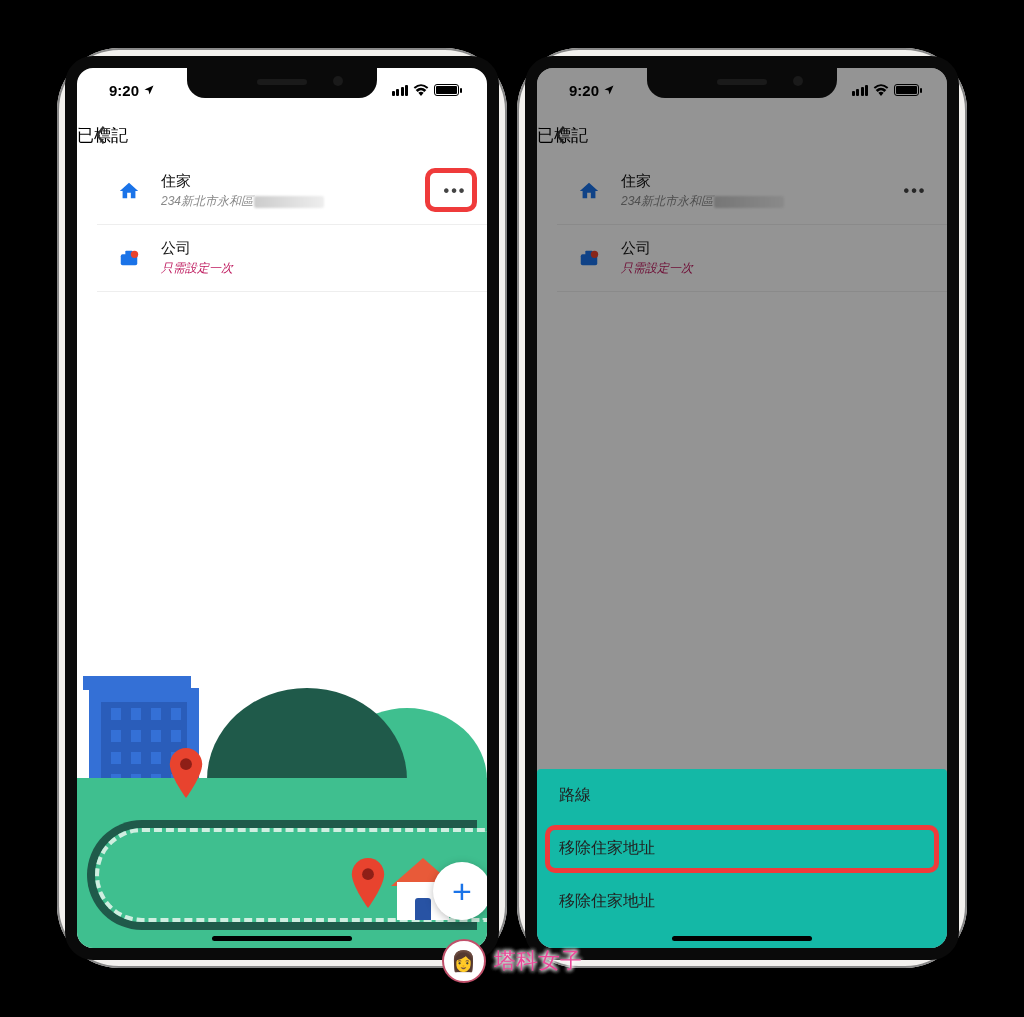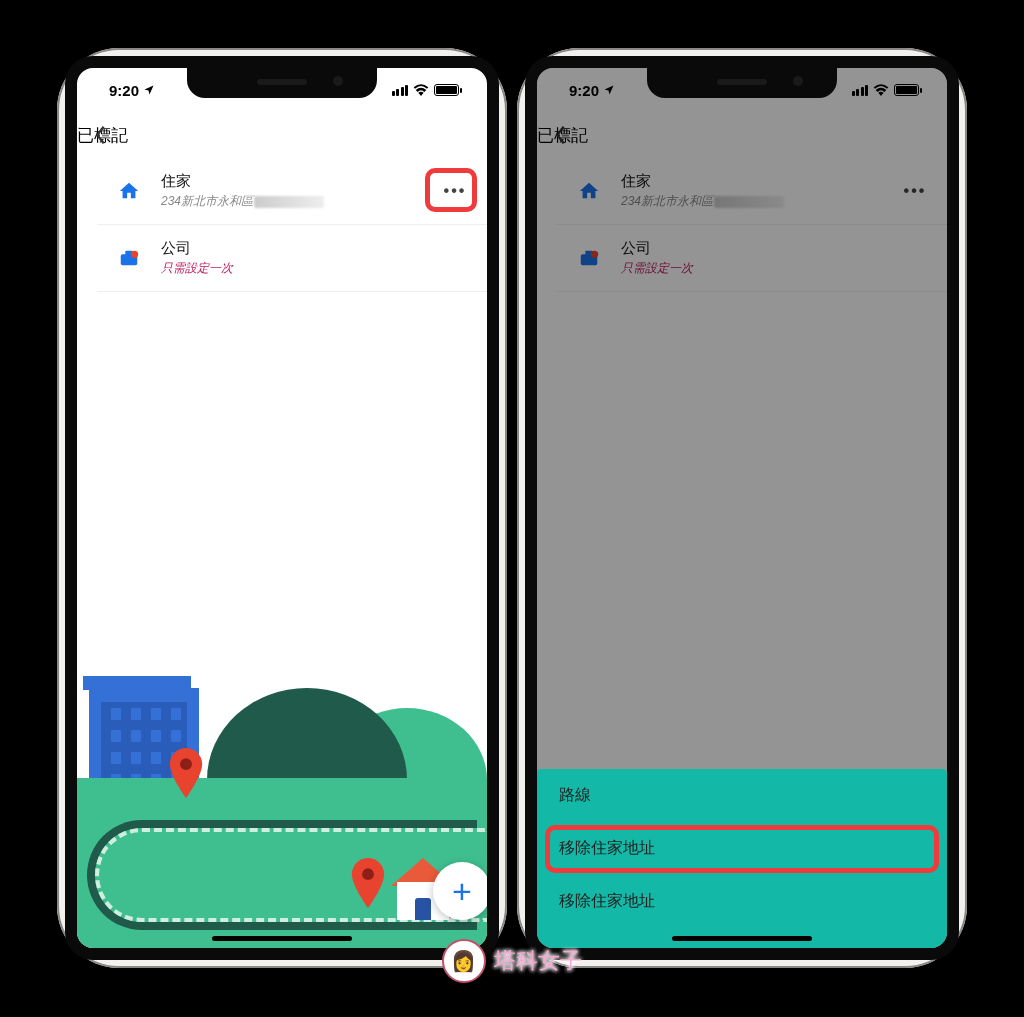--- a/index.html
+++ b/index.html
@@ -213,21 +213,21 @@
   }
   .wm-avatar{
     width:44px;height:44px;border-radius:50%;
     background:#fff;
     border:2px solid #c0506a;
     display:flex;align-items:center;justify-content:center;
     font-size:20px;
   }
   .wm-text{
     font-size:22px;
-    color:#f9a8d4;
+    color:#ec4899;
     text-shadow:0 0 4px #fff,0 0 4px #fff,0 0 4px #fff;
     font-weight:500;
   }
 </style>
 </head>
 <body>
 
 <div class="phones">
 
   <div class="phone">

